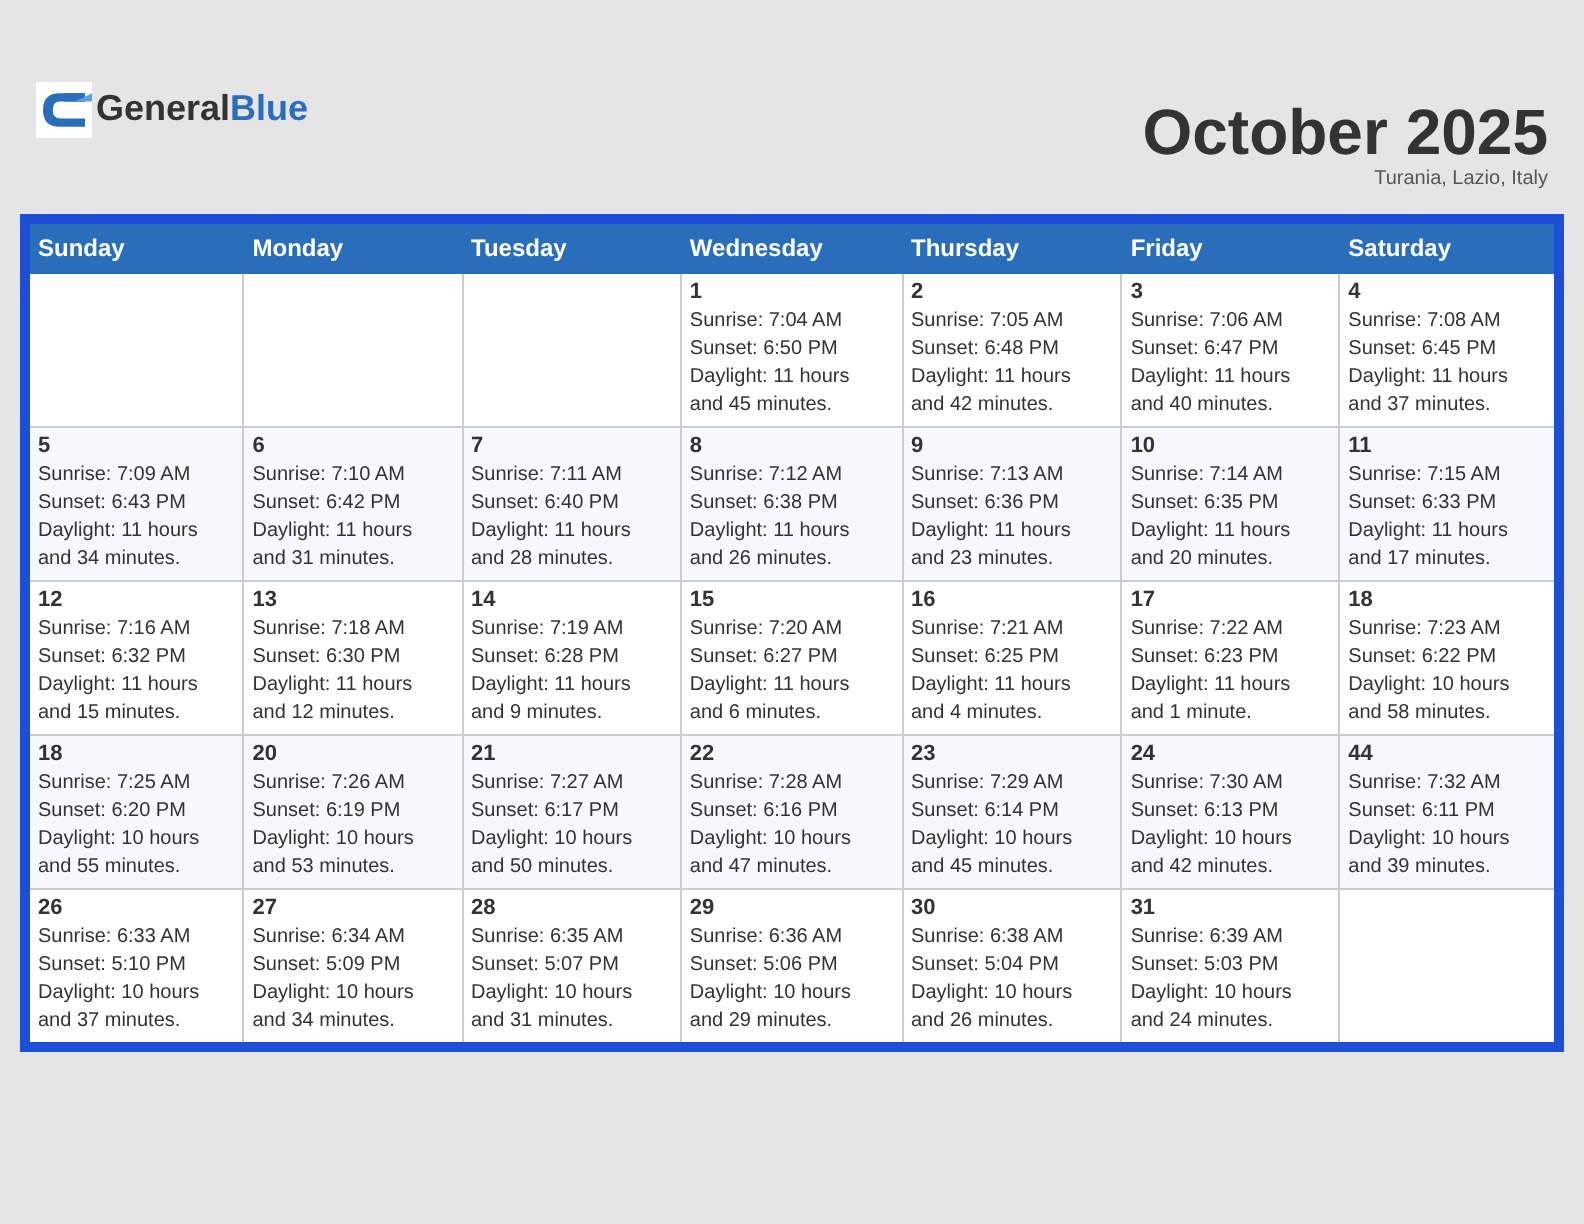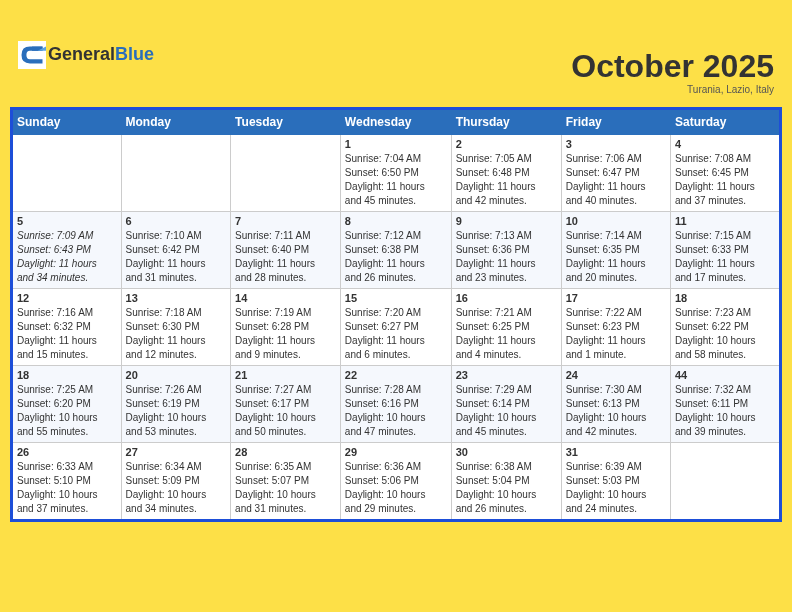--- a/index.html
+++ b/index.html
@@ -5,21 +5,21 @@
     * { box-sizing: border-box; margin: 0; padding: 0; }
     body {
       font-family: Arial, sans-serif;
       background: #fff;
       width: 792px;
       min-height: 612px;
     }
     .page {
       width: 792px;
       min-height: 612px;
-      background: #fde047;
+      background: #e5e5e5;
       padding: 10px;
     }
     .header {
       display: flex;
       justify-content: space-between;
       align-items: center;
       margin-bottom: 8px;
       padding: 4px 8px;
     }
     .logo {
@@ -48,21 +48,21 @@
       line-height: 1.1;
       margin-top: 35px;
     }
     .location {
       font-size: 10px;
       color: #555;
     }
     .calendar {
       width: 100%;
       border-collapse: collapse;
-      border: 3px solid #1d4ed8;
+      border: 5px solid #1d4ed8;
     }
     .calendar th {
       background-color: #2a6ebb;
       color: #fff;
       font-size: 12px;
       font-weight: bold;
       padding: 5px 4px;
       text-align: left;
       border: 1px solid #2a6ebb;
     }
@@ -161,21 +161,21 @@
             <div class="day-number">4</div>
             <div class="day-info" style="white-space: pre-line;">Sunrise: 7:08 AM
 Sunset: 6:45 PM
 Daylight: 11 hours
 and 37 minutes.</div>
           </td>
         </tr>
         <tr>
           <td>
             <div class="day-number">5</div>
-            <div class="day-info" style="white-space: pre-line; font-style: italic;">Sunrise: 7:09 AM
+            <div class="day-info" style="white-space: pre-line;">Sunrise: 7:09 AM
 Sunset: 6:43 PM
 Daylight: 11 hours
 and 34 minutes.</div>
           </td>
           <td>
             <div class="day-number">6</div>
             <div class="day-info" style="white-space: pre-line;">Sunrise: 7:10 AM
 Sunset: 6:42 PM
 Daylight: 11 hours
 and 31 minutes.</div>

